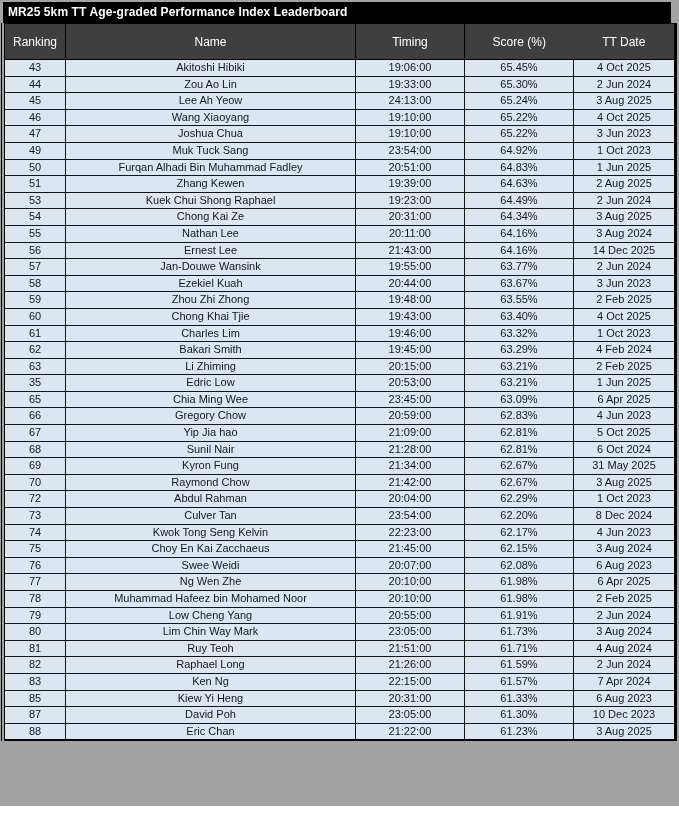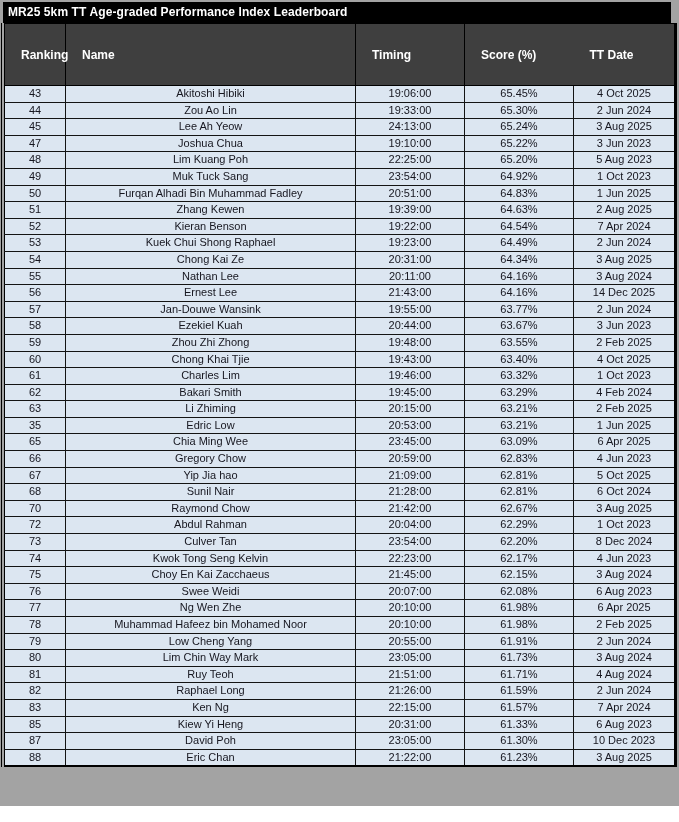--- a/index.html
+++ b/index.html
@@ -50,27 +50,27 @@
   col.c-rank  { width: 61px;  }
   col.c-name  { width: 290px; }
   col.c-time  { width: 109px; }
   col.c-score { width: 109px; }
   col.c-date  { width: 102px; }
 
   thead th {
     background: #3f3f3f;
     color: #ffffff;
     font-size: 12px;
-    font-weight: bold;
+    font-weight: normal;
     height: 29px;
-    text-align: left;
+    text-align: center;
     vertical-align: middle;
     border-right: 1px solid #000000;
     border-bottom: 1px solid #000000;
-    padding: 16px;
+    padding: 3px;
   }
   thead th.no-right { border-right: none; margin-left: 7px; }
   thead th:last-child { border-right: none; }
 
   tbody td {
     background: #dce6f1;
     color: #16161f;
     font-size: 11px;
     height: 15.6px;
     line-height: 15.6px;
@@ -126,34 +126,34 @@
     <td>2 Jun 2024</td>
   </tr>
           <tr>
     <td>45</td>
     <td>Lee Ah Yeow</td>
     <td>24:13:00</td>
     <td>65.24%</td>
     <td>3 Aug 2025</td>
   </tr>
           <tr>
+    <td>46</td>
+    <td>Wang Xiaoyang</td>
+    <td>19:10:00</td>
+    <td>65.22%</td>
+    <td>4 Oct 2025</td>
+  </tr>
+          <tr>
     <td>47</td>
     <td>Joshua Chua</td>
     <td>19:10:00</td>
     <td>65.22%</td>
     <td>3 Jun 2023</td>
   </tr>
           <tr>
-    <td>48</td>
-    <td>Lim Kuang Poh</td>
-    <td>22:25:00</td>
-    <td>65.20%</td>
-    <td>5 Aug 2023</td>
-  </tr>
-          <tr>
     <td>49</td>
     <td>Muk Tuck Sang</td>
     <td>23:54:00</td>
     <td>64.92%</td>
     <td>1 Oct 2023</td>
   </tr>
           <tr>
     <td>50</td>
     <td>Furqan Alhadi Bin Muhammad Fadley</td>
     <td>20:51:00</td>
@@ -161,27 +161,20 @@
     <td>1 Jun 2025</td>
   </tr>
           <tr>
     <td>51</td>
     <td>Zhang Kewen</td>
     <td>19:39:00</td>
     <td>64.63%</td>
     <td>2 Aug 2025</td>
   </tr>
           <tr>
-    <td>52</td>
-    <td>Kieran Benson</td>
-    <td>19:22:00</td>
-    <td>64.54%</td>
-    <td>7 Apr 2024</td>
-  </tr>
-          <tr>
     <td>53</td>
     <td>Kuek Chui Shong Raphael</td>
     <td>19:23:00</td>
     <td>64.49%</td>
     <td>2 Jun 2024</td>
   </tr>
           <tr>
     <td>54</td>
     <td>Chong Kai Ze</td>
     <td>20:31:00</td>
@@ -280,20 +273,27 @@
     <td>5 Oct 2025</td>
   </tr>
           <tr>
     <td>68</td>
     <td>Sunil Nair</td>
     <td>21:28:00</td>
     <td>62.81%</td>
     <td>6 Oct 2024</td>
   </tr>
           <tr>
+    <td>69</td>
+    <td>Kyron Fung</td>
+    <td>21:34:00</td>
+    <td>62.67%</td>
+    <td>31 May 2025</td>
+  </tr>
+          <tr>
     <td>70</td>
     <td>Raymond Chow</td>
     <td>21:42:00</td>
     <td>62.67%</td>
     <td>3 Aug 2025</td>
   </tr>
           <tr>
     <td>72</td>
     <td>Abdul Rahman</td>
     <td>20:04:00</td>

